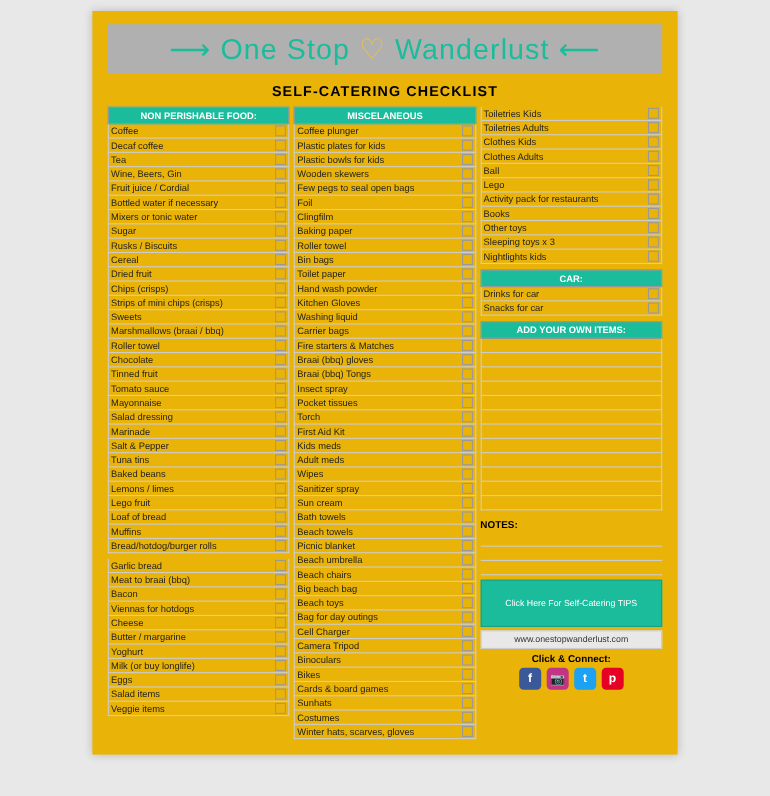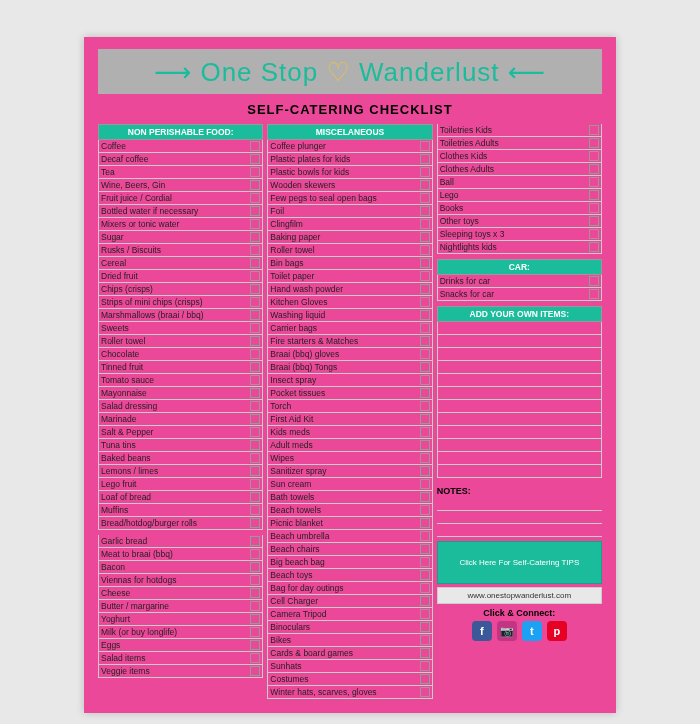--- a/index.html
+++ b/index.html
@@ -7,25 +7,24 @@
       background: #e8e8e8;
       font-family: Arial, sans-serif;
       font-size: 10px;
       display: flex;
       justify-content: center;
       align-items: flex-start;
       min-height: 724px;
       padding: 10px;
     }
     .page {
-      background: #ec4899;
+      background: #eab308;
       width: 532px;
       padding: 12px 14px 14px;
       box-shadow: 0 0 8px rgba(0,0,0,0.2);
-      margin-top: 27px;
     }
     .logo-banner {
       background: #b0b0b0;
       text-align: center;
       padding: 8px 0 6px;
       margin-bottom: 8px;
     }
     .logo-text {
       font-family: 'Comic Sans MS', cursive, sans-serif;
       font-size: 26px;
@@ -219,25 +218,25 @@
           </div>
           <div class="checklist-item">
             <span class="item-text">Chips (crisps)</span>
             <div class="checkbox"></div>
           </div>
           <div class="checklist-item">
             <span class="item-text">Strips of mini chips (crisps)</span>
             <div class="checkbox"></div>
           </div>
           <div class="checklist-item">
+            <span class="item-text">Sweets</span>
+            <div class="checkbox"></div>
+          </div>
+          <div class="checklist-item">
             <span class="item-text">Marshmallows (braai / bbq)</span>
-            <div class="checkbox"></div>
-          </div>
-          <div class="checklist-item">
-            <span class="item-text">Sweets</span>
             <div class="checkbox"></div>
           </div>
           <div class="checklist-item">
             <span class="item-text">Roller towel</span>
             <div class="checkbox"></div>
           </div>
           <div class="checklist-item">
             <span class="item-text">Chocolate</span>
             <div class="checkbox"></div>
           </div>
@@ -539,20 +538,24 @@
           <div class="checklist-item">
             <span class="item-text">Clothes Adults</span>
             <div class="checkbox"></div>
           </div>
           <div class="checklist-item">
             <span class="item-text">Ball</span>
             <div class="checkbox"></div>
           </div>
           <div class="checklist-item">
             <span class="item-text">Lego</span>
+            <div class="checkbox"></div>
+          </div>
+          <div class="checklist-item">
+            <span class="item-text">Activity pack for restaurants</span>
             <div class="checkbox"></div>
           </div>
           <div class="checklist-item">
             <span class="item-text">Books</span>
             <div class="checkbox"></div>
           </div>
           <div class="checklist-item">
             <span class="item-text">Other toys</span>
             <div class="checkbox"></div>
           </div>

